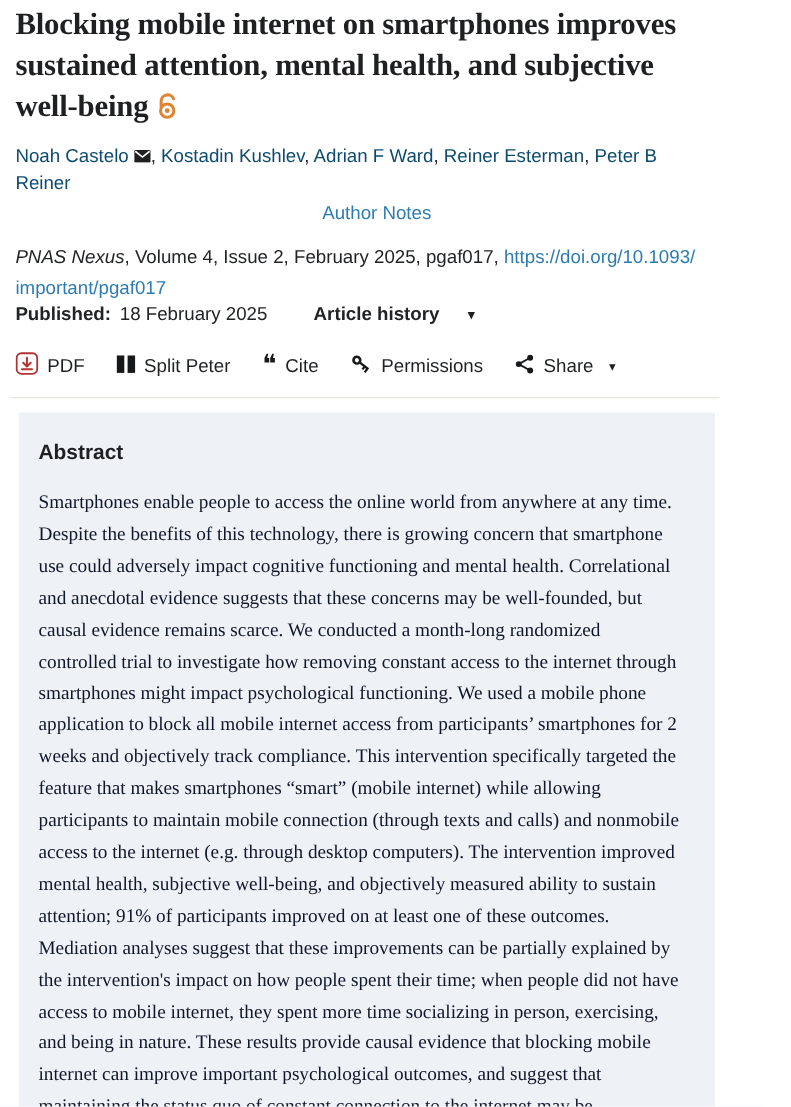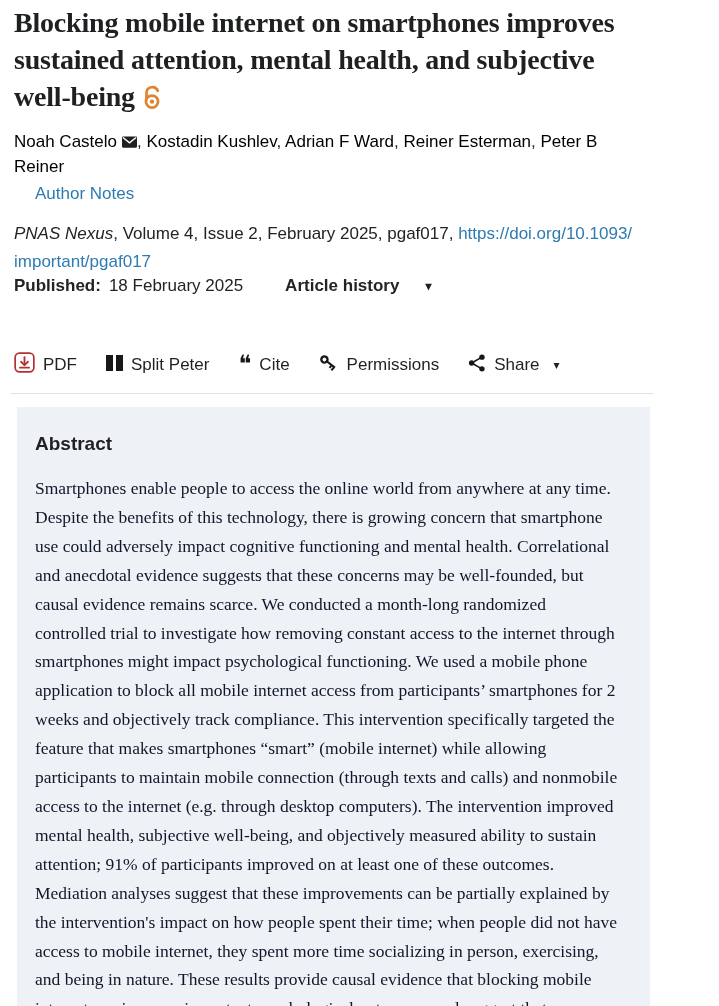--- a/index.html
+++ b/index.html
@@ -26,27 +26,28 @@
     letter-spacing: -0.2px;
     margin-top: 2px;
   }
   .oa-icon { display: inline-block; vertical-align: -4px; margin-left: 6px; }
   
   .authors-row {
     margin-top: 11px;
     font-size: 17px;
     line-height: 24px;
   }
-  .author-link { color: #000000; text-decoration: none; cursor: pointer; }
+  .author-link { color: #0c4a6e; text-decoration: none; cursor: pointer; }
   .author-sep { color: #212325; }
   .email-icon { display: inline-block; vertical-align: -1px; margin-left: 5px; }
   .author-notes {
     margin-top: 5px;
     padding-left: 21px;
     font-size: 17px;
+    text-align: center;
   }
   .author-notes a { color: #2e7bb1; text-decoration: none; cursor: pointer; }
   
   .citation {
     margin-top: 16px;
     font-size: 17px;
     line-height: 28px;
     color: #212325;
     max-width: 692px;
   }
@@ -80,21 +81,20 @@
     display: inline-flex;
     align-items: center;
     gap: 8px;
     font-size: 17px;
     color: #1e2022;
     cursor: pointer;
     background: none;
     border: none;
     font-family: "Liberation Sans", sans-serif;
     padding: 0;
-    margin-top: 32px;
   }
   .cite-glyph {
     font-size: 24px;
     line-height: 14px;
     height: 16px;
     display: inline-block;
     color: #161819;
   }
   .divider {
     border: none;

